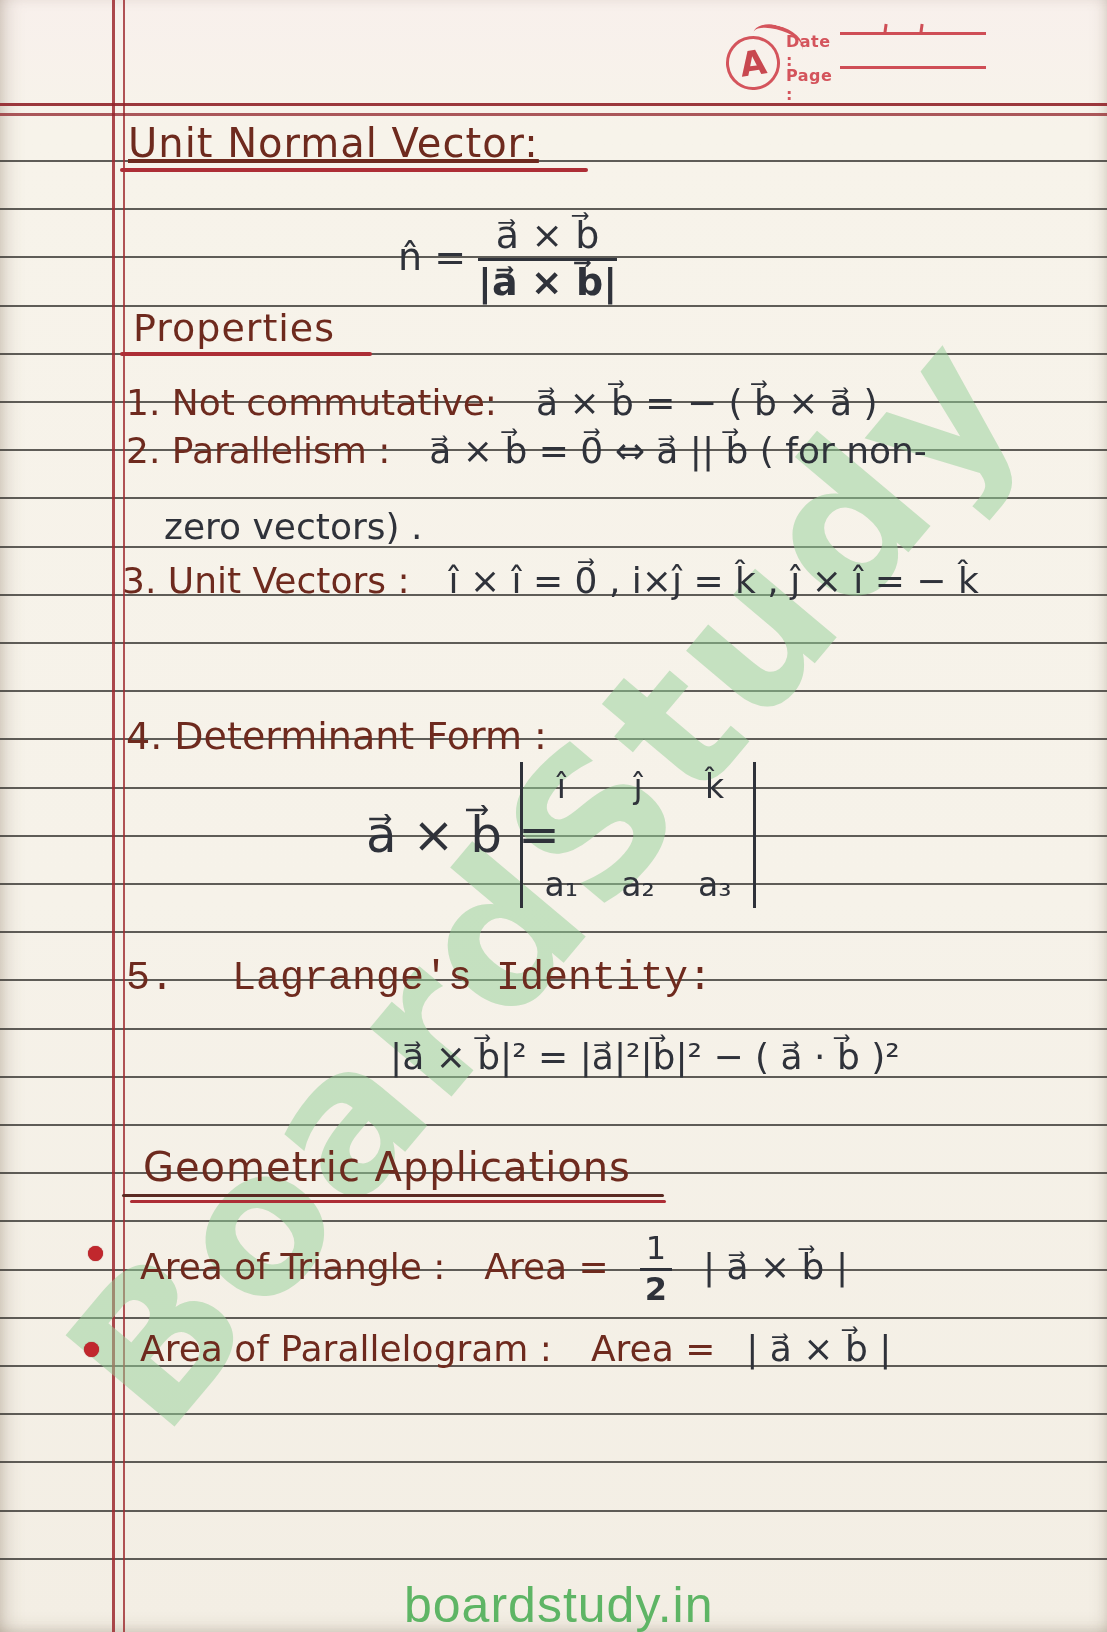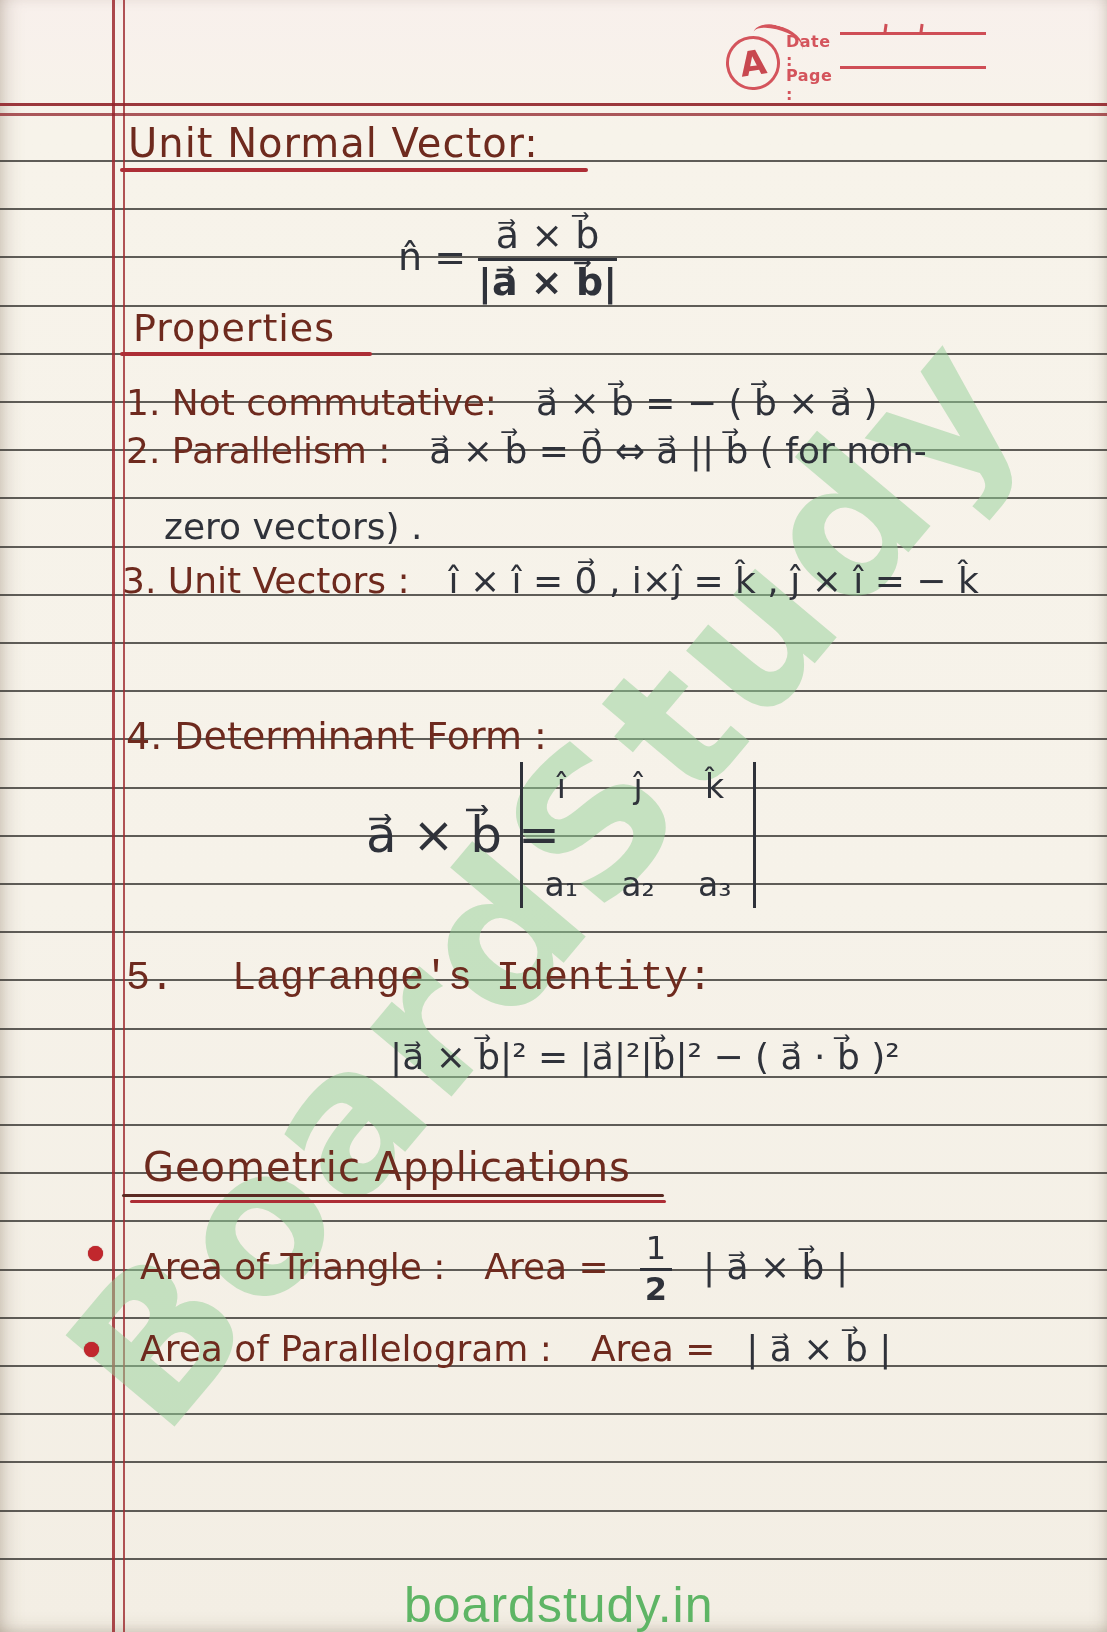--- a/index.html
+++ b/index.html
@@ -63,21 +63,21 @@
   .stamp-line{position:relative;height:2.5px;background:#cf4e56;flex:1;margin-bottom:5px;}
   .stamp-line.date::before, .stamp-line.date::after{
     content:"";position:absolute;top:-8px;width:2.5px;height:9px;background:#cf4e56;
   }
   .stamp-line.date::before{left:44px;transform:rotate(8deg);}
   .stamp-line.date::after{left:80px;transform:rotate(8deg);}
   
   .hw{position:absolute;white-space:nowrap;}
   .maroon{color:#6e2a1e;}
   .ink{color:#2f323a;}
-  .title{font-size:40px;letter-spacing:1px;}
+  .title{font-size:40px;letter-spacing:1px;text-decoration:underline;}
   .heading{font-size:38px;letter-spacing:1px;}
   .item{font-size:36px;}
   .item .gap{display:inline-block;width:16px;}
   .underline{position:absolute;background:#ad2e36;border-radius:2px;}
   .frac{display:inline-flex;flex-direction:column;text-align:center;vertical-align:middle;line-height:1.05;}
   .frac .num{border-bottom:3px solid #2f323a;padding:0 6px 2px 6px;}
   .frac .den{padding-top:2px;font-weight:bold;}
   .bigfrac{font-size:38px;}
   
   .det-table{

